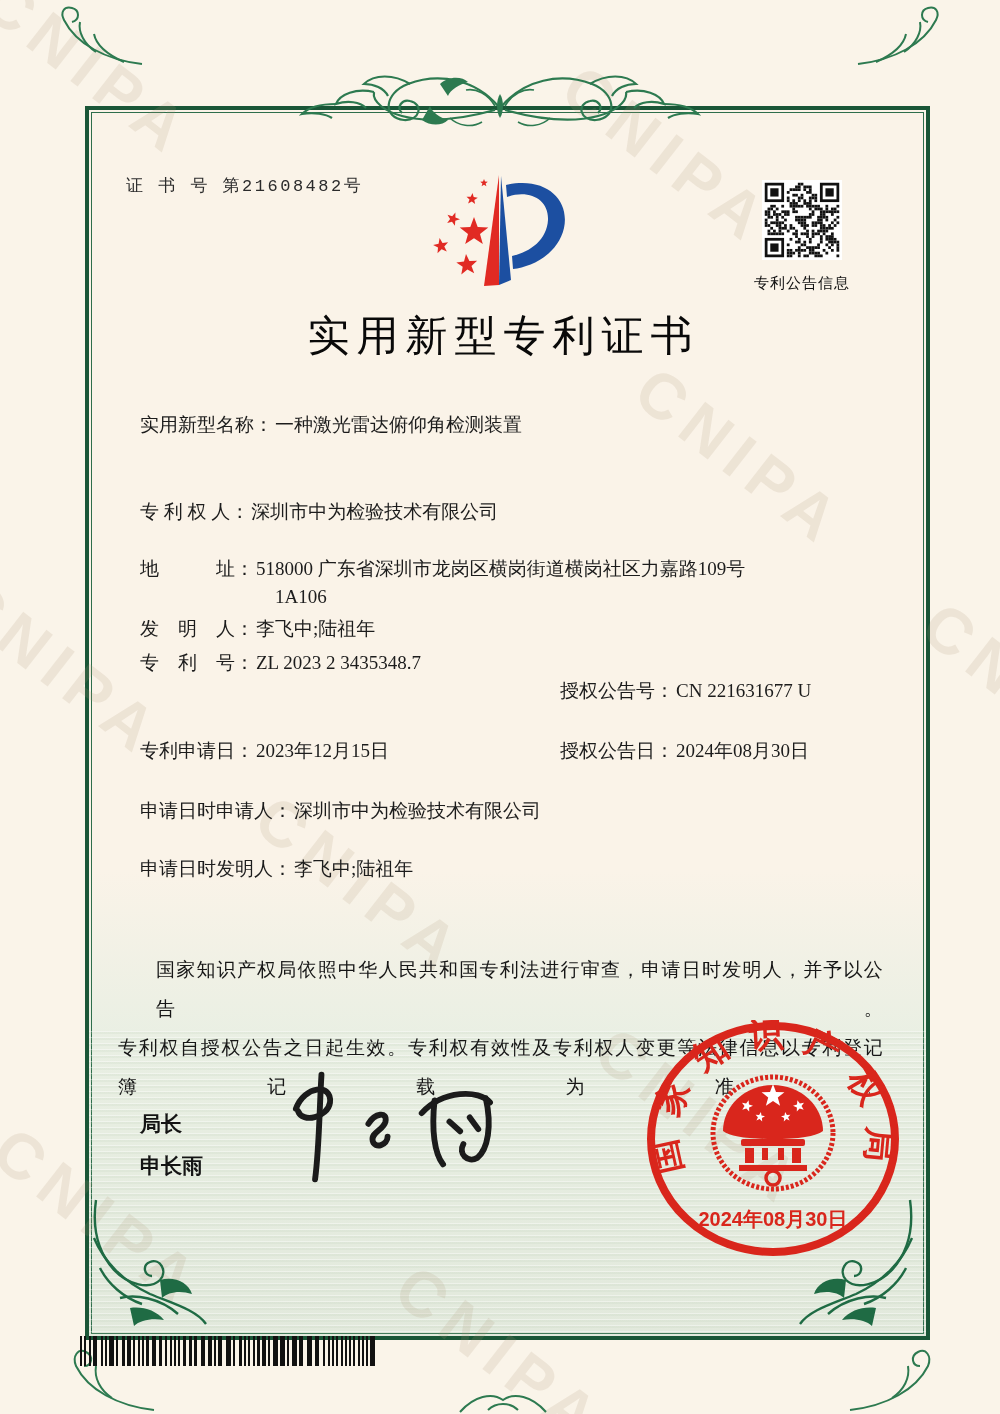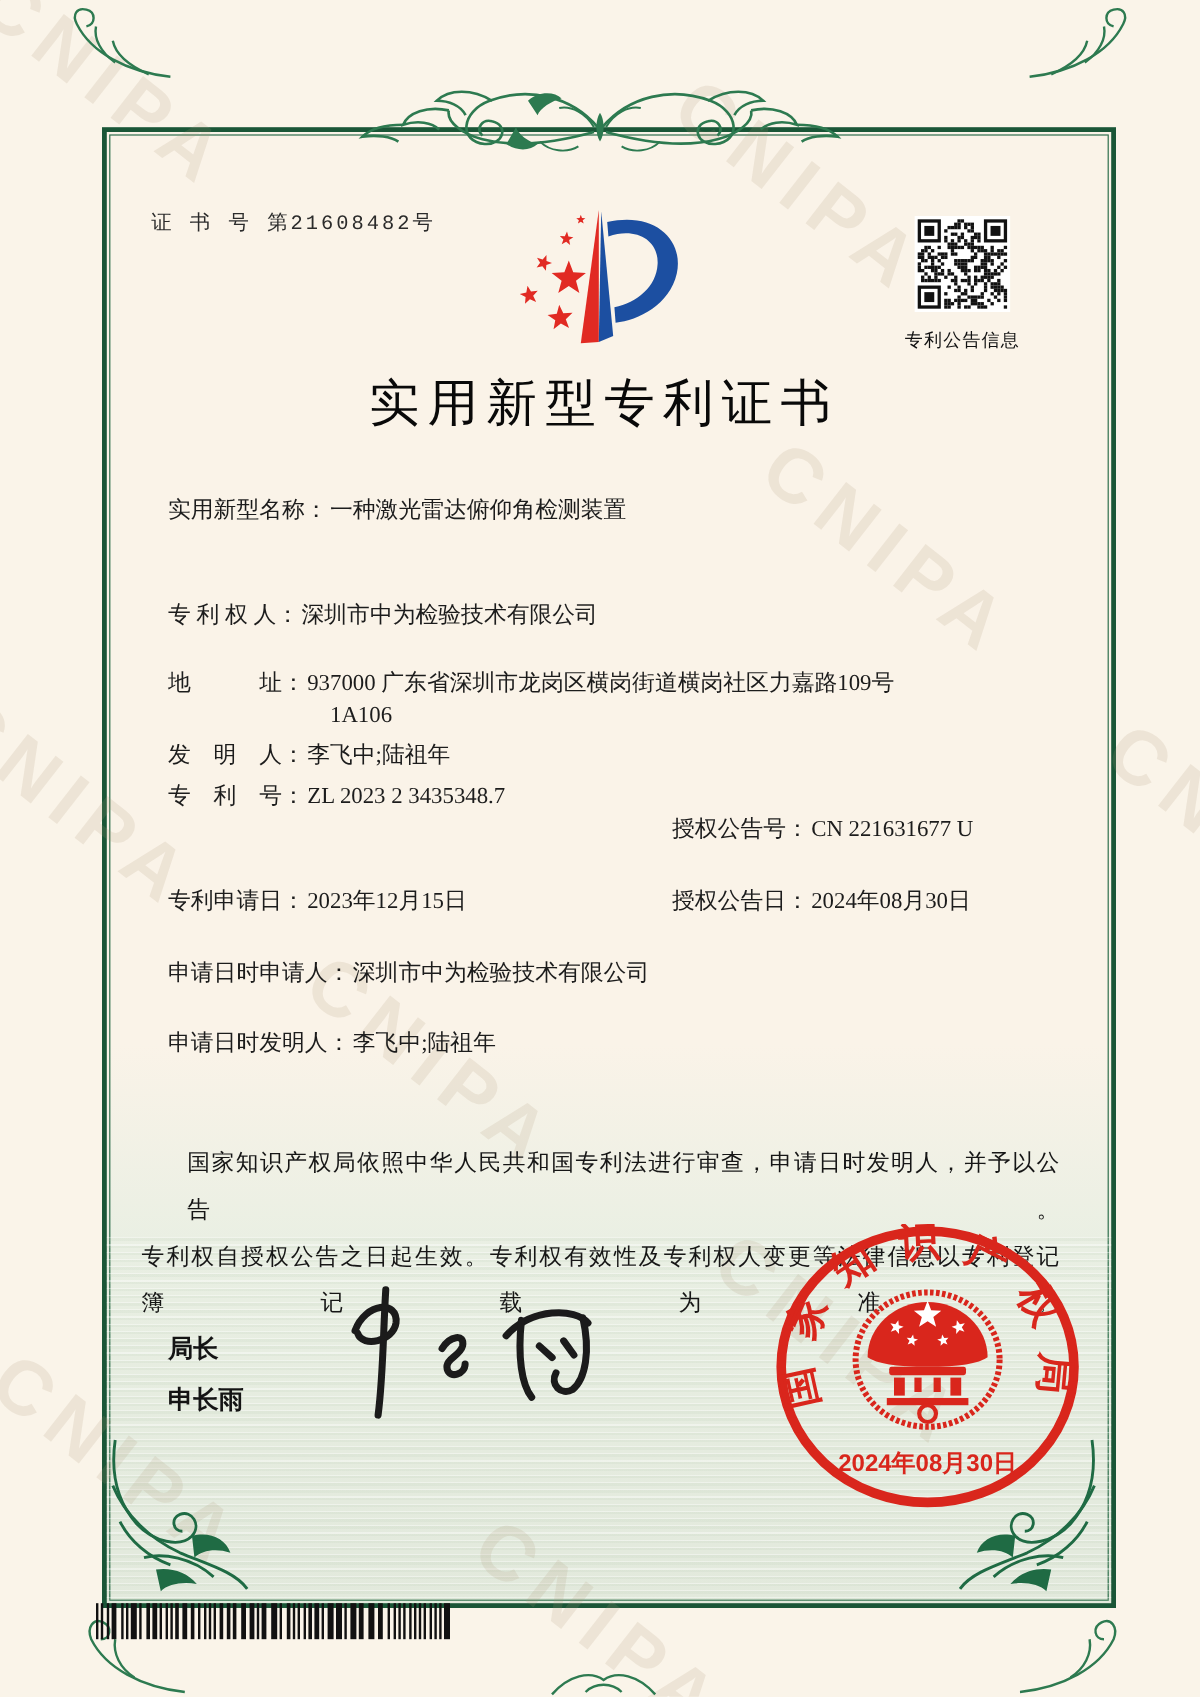--- a/index.html
+++ b/index.html
@@ -446,21 +446,21 @@
 
     <div class="title">实用新型专利证书</div>
 
     <div class="row" style="top:412px">
       <span class="lbl">实用新型名称：</span><span class="val">一种激光雷达俯仰角检测装置</span>
     </div>
     <div class="row" style="top:499px">
       <span class="lbl">专 利 权 人：</span><span class="val">深圳市中为检验技术有限公司</span>
     </div>
     <div class="row" style="top:556px">
-      <span class="lbl">地　　　址：</span><span class="val">937000 广东省深圳市龙岗区横岗街道横岗社区力嘉路109号</span>
+      <span class="lbl">地　　　址：</span><span class="val">518000 广东省深圳市龙岗区横岗街道横岗社区力嘉路109号</span>
     </div>
     <div class="addr2">1A106</div>
     <div class="row" style="top:616px">
       <span class="lbl">发　明　人：</span><span class="val">李飞中;陆祖年</span>
     </div>
     <div class="row" style="top:650px">
       <span class="lbl">专　利　号：</span><span class="val">ZL 2023 2 3435348.7</span>
     </div>
     <div class="row row-r" style="top:678px;left:560px">
       <span class="lbl">授权公告号：</span><span class="val">CN 221631677 U</span>

